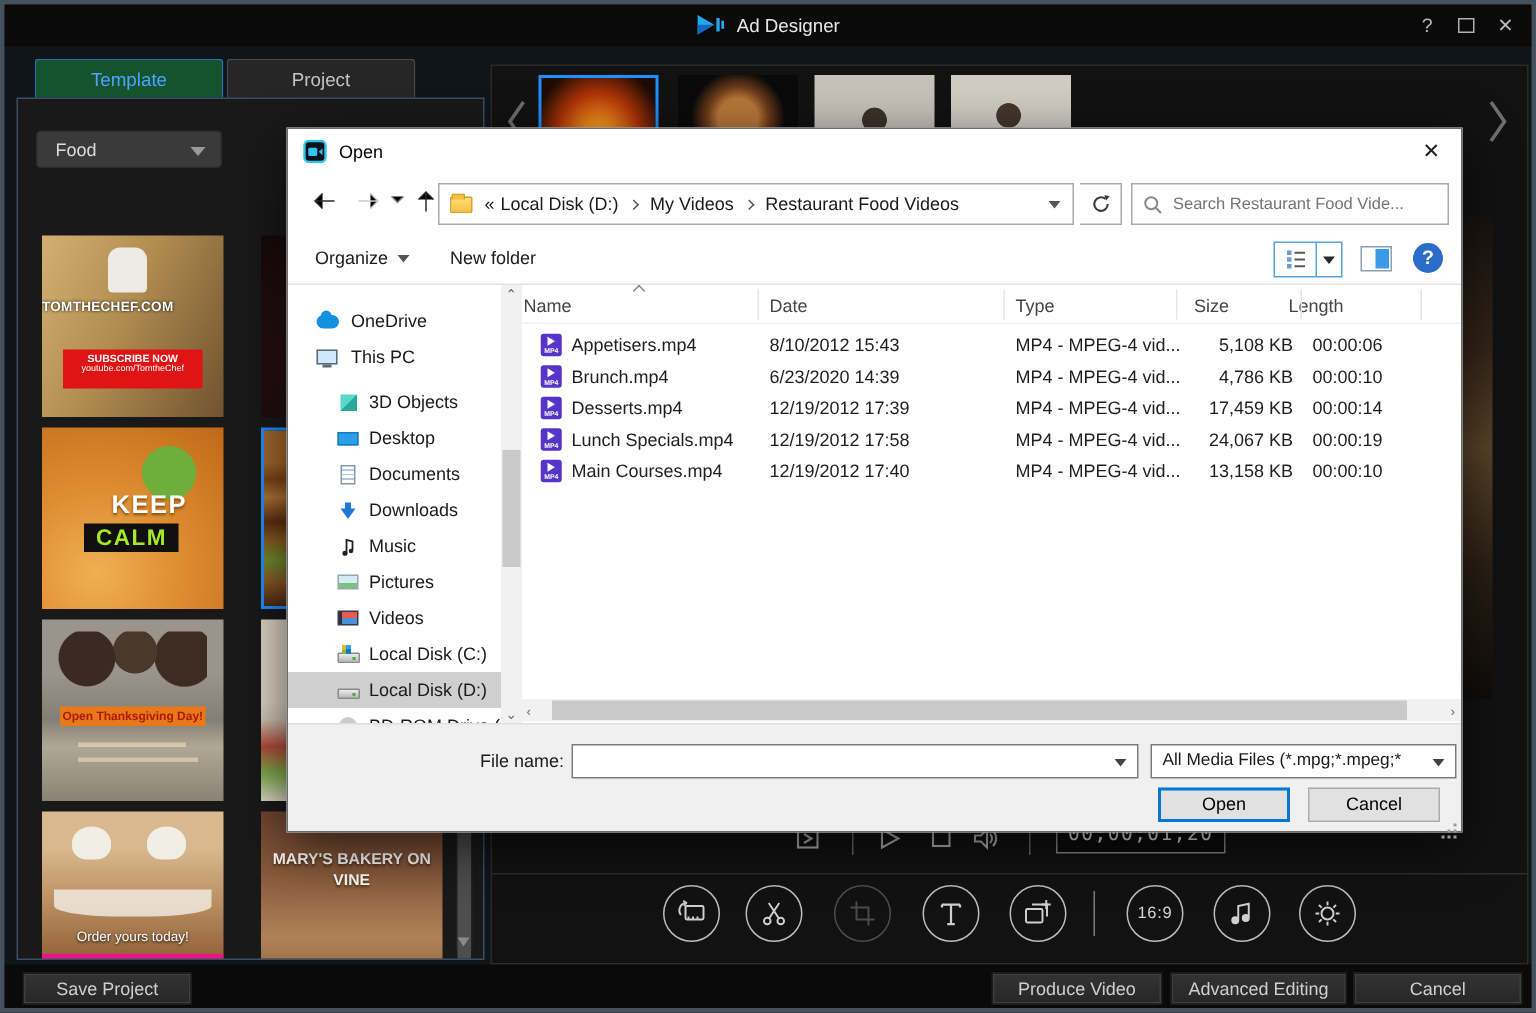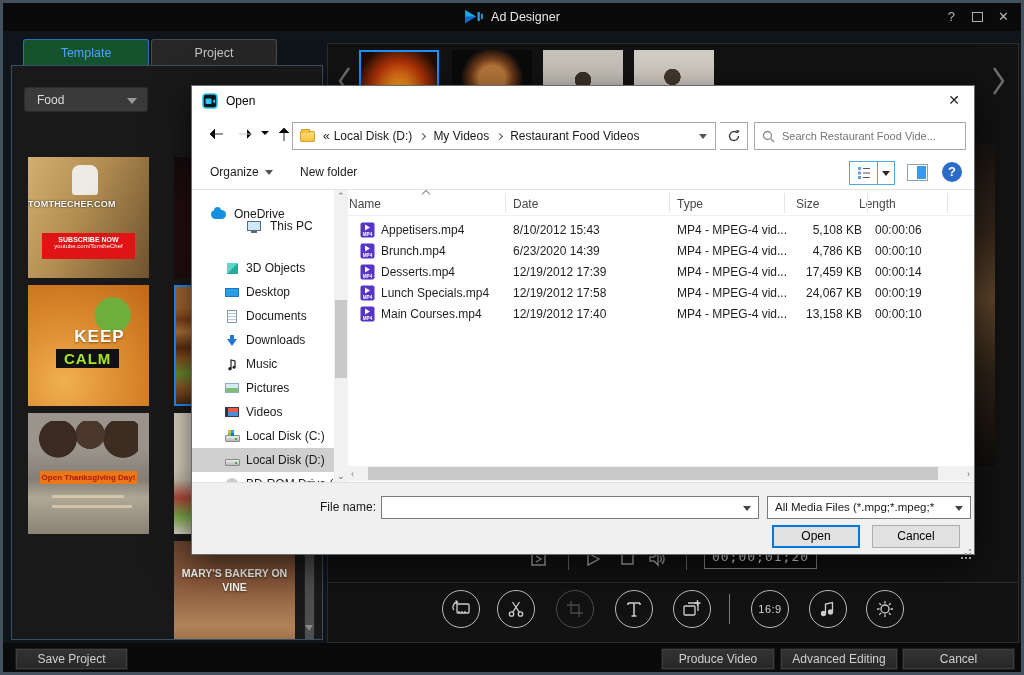--- a/index.html
+++ b/index.html
@@ -262,20 +262,27 @@
       <div class="thumb t-keep" style="left:16px; top:219px;">
         <div class="k1">KEEP</div>
         <div class="k2">CALM</div>
       </div>
       <div class="thumb t-wine" style="left:16px; top:347px;">
         <div class="ppl"></div>
         <div class="ban">Open Thanksgiving Day!</div>
         <div class="tl" style="top:82px; width:72px;"></div>
         <div class="tl" style="top:92px; width:80px;"></div>
       </div>
+      <div class="thumb t-cake" style="left:16px; top:475px;">
+        <div class="bun1"></div>
+        <div class="bun2"></div>
+        <div class="drip"></div>
+        <div class="line">Order yours today!</div>
+        <div class="ban">Molly's Cakes</div>
+      </div>
 
       <div class="thumb t-1994" style="left:162px; top:91px;"></div>
       <div class="thumb t-burger sel" style="left:162px; top:219px;"></div>
       <div class="thumb t-veg" style="left:162px; top:347px;"></div>
       <div class="thumb t-mary" style="left:162px; top:475px;padding-left:24px;">
         <div class="ttl">MARY'S BAKERY ON VINE</div>
 
       </div>
 
       <div class="lscroll">
@@ -460,21 +467,21 @@
     </div>
 
     <div class="dcontent">
 
       <div class="sb-item root" style="top:12px;">
         <span class="sb-ic">
             <span class="i-cloud"></span>
           </span>
         <span class="sb-label">OneDrive</span>
         </div>
-      <div class="sb-item root" style="top:24px;margin-left:36px;">
+      <div class="sb-item root" style="top:36px;">
         <span class="sb-ic">
             <span class="i-pc"></span>
           </span>
         <span class="sb-label">This PC</span>
         </div>
       <div class="sb-item child" style="top:66px;">
         <span class="sb-ic">
             <span class="i-cube"></span>
           </span>
         <span class="sb-label">3D Objects</span>

